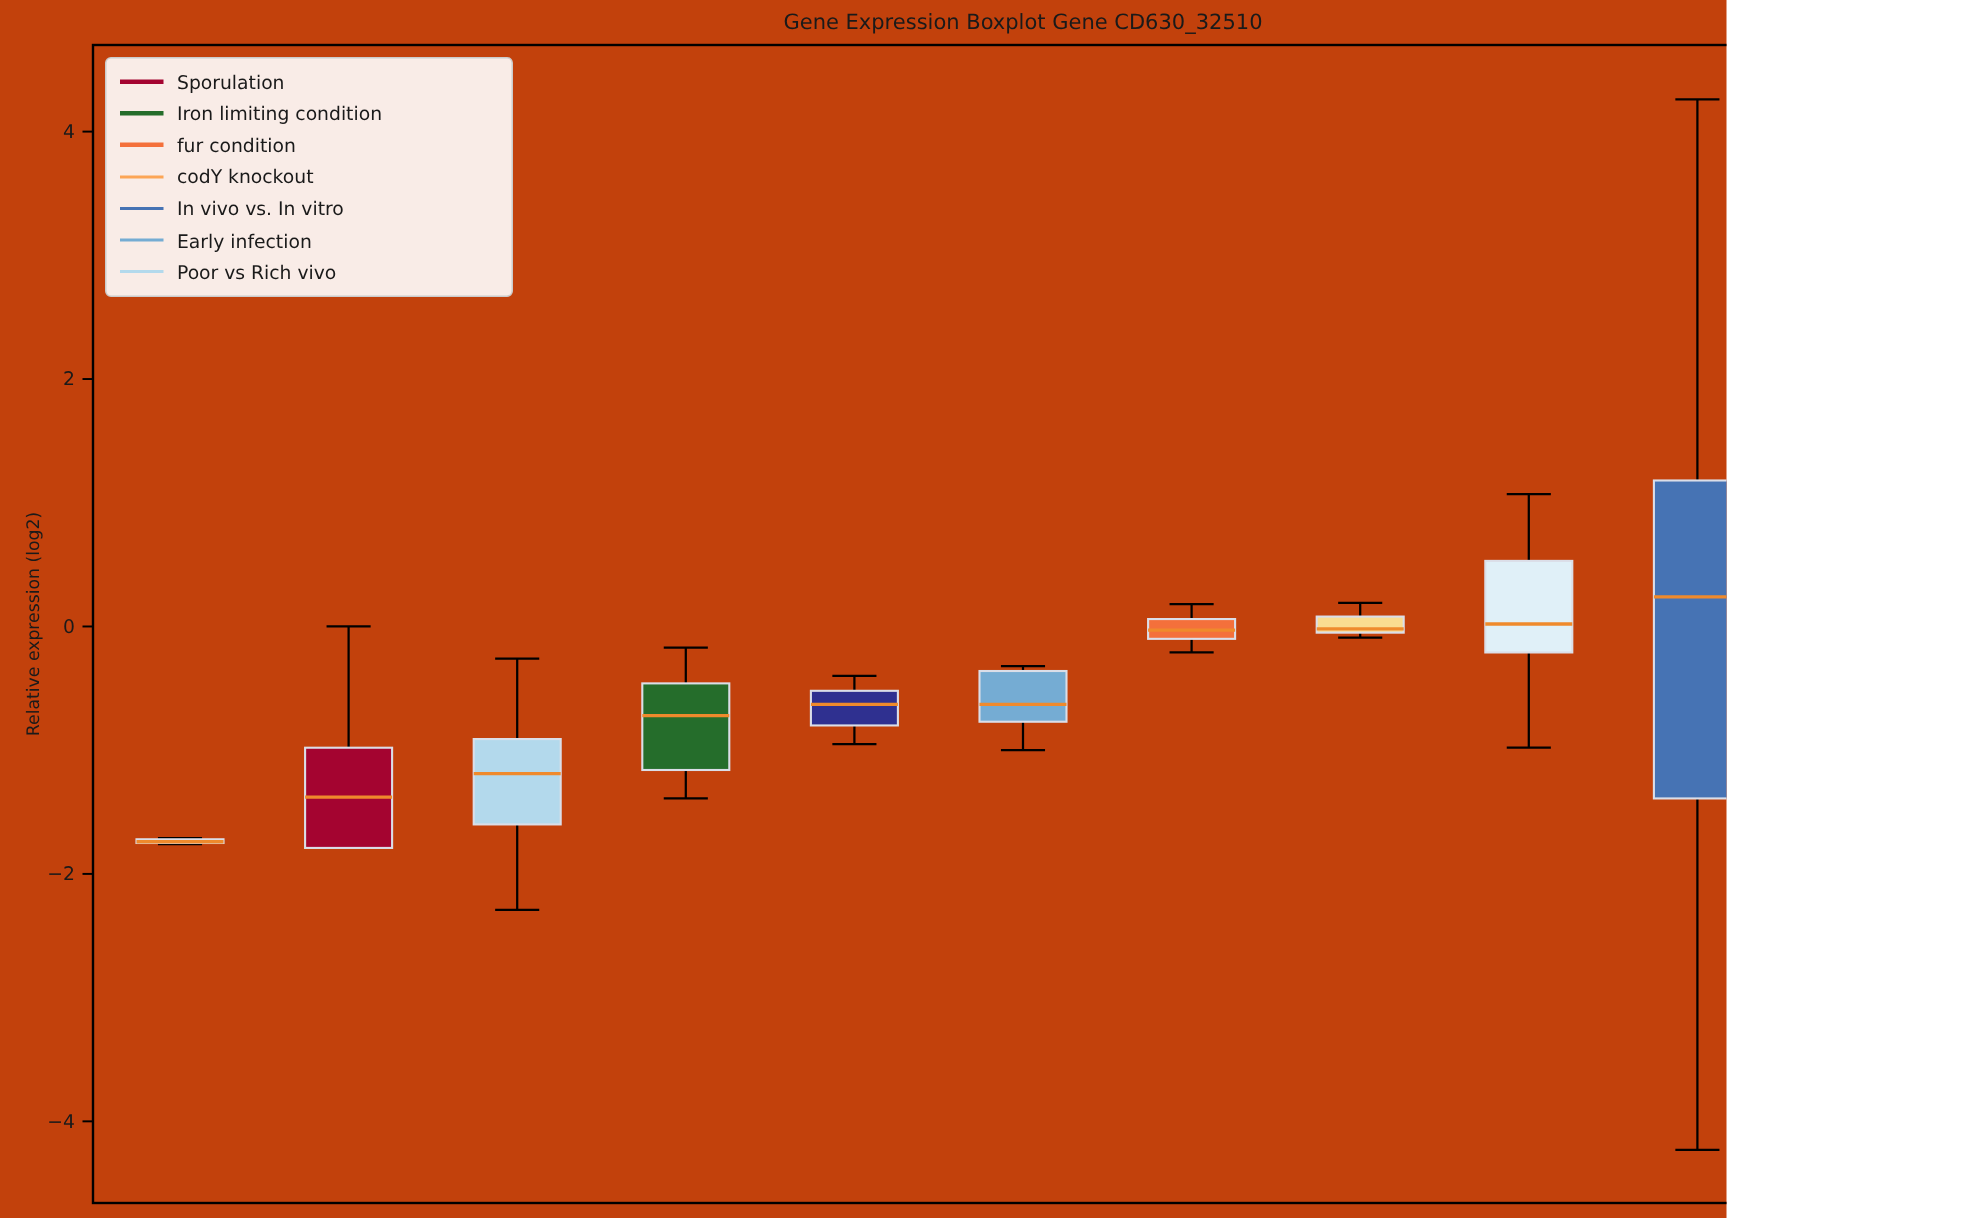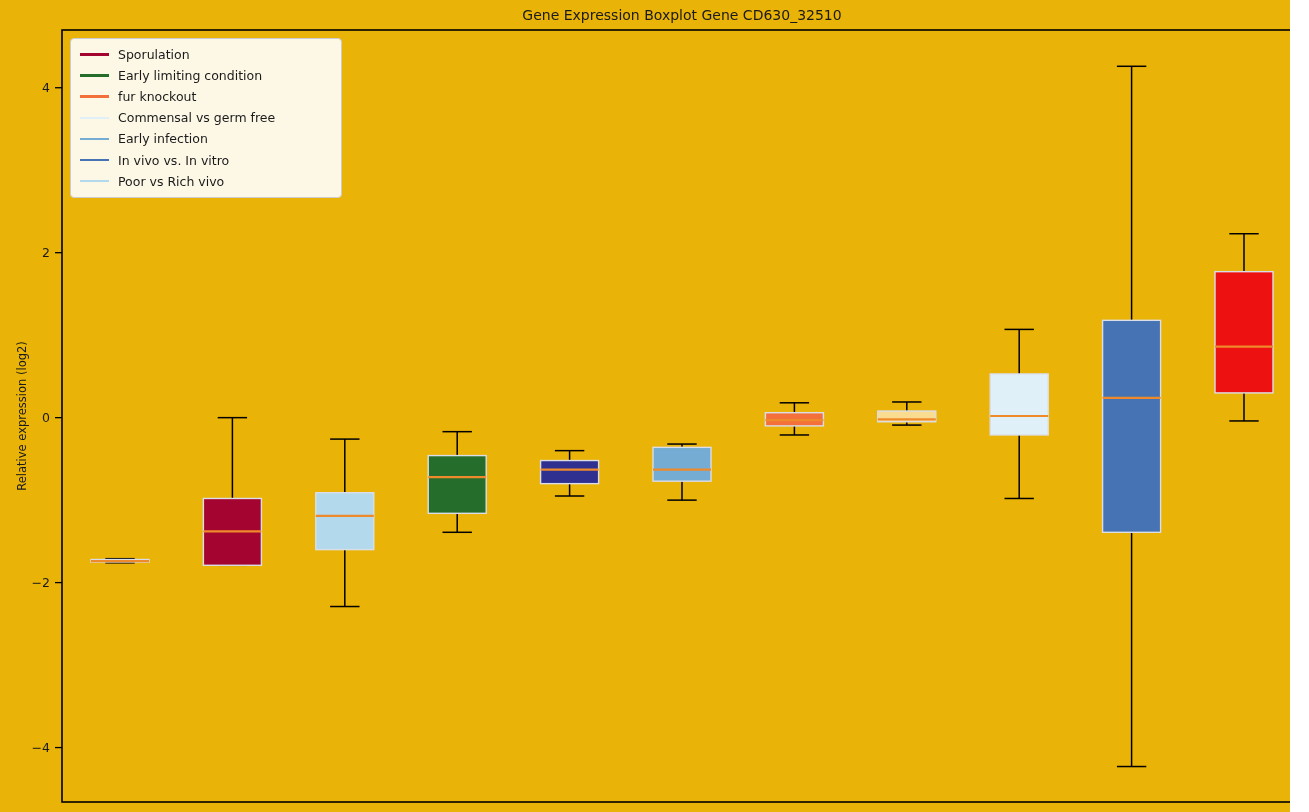--- a/index.html
+++ b/index.html
@@ -3,23 +3,23 @@
 <meta charset="utf-8">
 <style>
   html, body {
     margin: 0;
     padding: 0;
     background: #ffffff;
     font-family: "DejaVu Sans", "Liberation Sans", sans-serif;
   }
   .figure {
     position: relative;
-    width: 1290px;
+    width: 1151px;
     height: 812px;
-    background: #eab308;
+    background: #c2410c;
     overflow: hidden;
   }
   .chart-title {
     position: absolute;
     left: 62px;
     top: 7px;
     width: 1240px;
     text-align: center;
     font-size: 14px;
     color: #1a1a1a;
@@ -175,36 +175,36 @@
         <line x1="1215" y1="346.71794871794873" x2="1273" y2="346.71794871794873" stroke="#EF8A2C" stroke-width="2.2"></line>
       </g>
     </svg>
   <div class="legend" id="legend">
       <div class="legend-item">
         <span class="legend-swatch" style="background: rgb(164, 4, 48);"></span>
         <span class="legend-label">Sporulation</span>
       </div>
       <div class="legend-item">
         <span class="legend-swatch" style="background: rgb(37, 109, 43);"></span>
-        <span class="legend-label">Early limiting condition</span>
+        <span class="legend-label">Iron limiting condition</span>
       </div>
       <div class="legend-item">
         <span class="legend-swatch" style="background: rgb(244, 112, 59);"></span>
-        <span class="legend-label">fur knockout</span>
-      </div>
-      <div class="legend-item">
-        <span class="legend-swatch" style="background: rgb(224, 240, 248);"></span>
-        <span class="legend-label">Commensal vs germ free</span>
+        <span class="legend-label">fur condition</span>
+      </div>
+      <div class="legend-item">
+        <span class="legend-swatch" style="background: rgb(252, 165, 86);"></span>
+        <span class="legend-label">codY knockout</span>
+      </div>
+      <div class="legend-item">
+        <span class="legend-swatch" style="background: rgb(70, 115, 180);"></span>
+        <span class="legend-label">In vivo vs. In vitro</span>
       </div>
       <div class="legend-item">
         <span class="legend-swatch" style="background: rgb(117, 172, 211);"></span>
         <span class="legend-label">Early infection</span>
-      </div>
-      <div class="legend-item">
-        <span class="legend-swatch" style="background: rgb(70, 115, 180);"></span>
-        <span class="legend-label">In vivo vs. In vitro</span>
       </div>
       <div class="legend-item">
         <span class="legend-swatch" style="background: rgb(179, 217, 236);"></span>
         <span class="legend-label">Poor vs Rich vivo</span>
       </div>
     </div>
 </div>
 
 </body></html>

